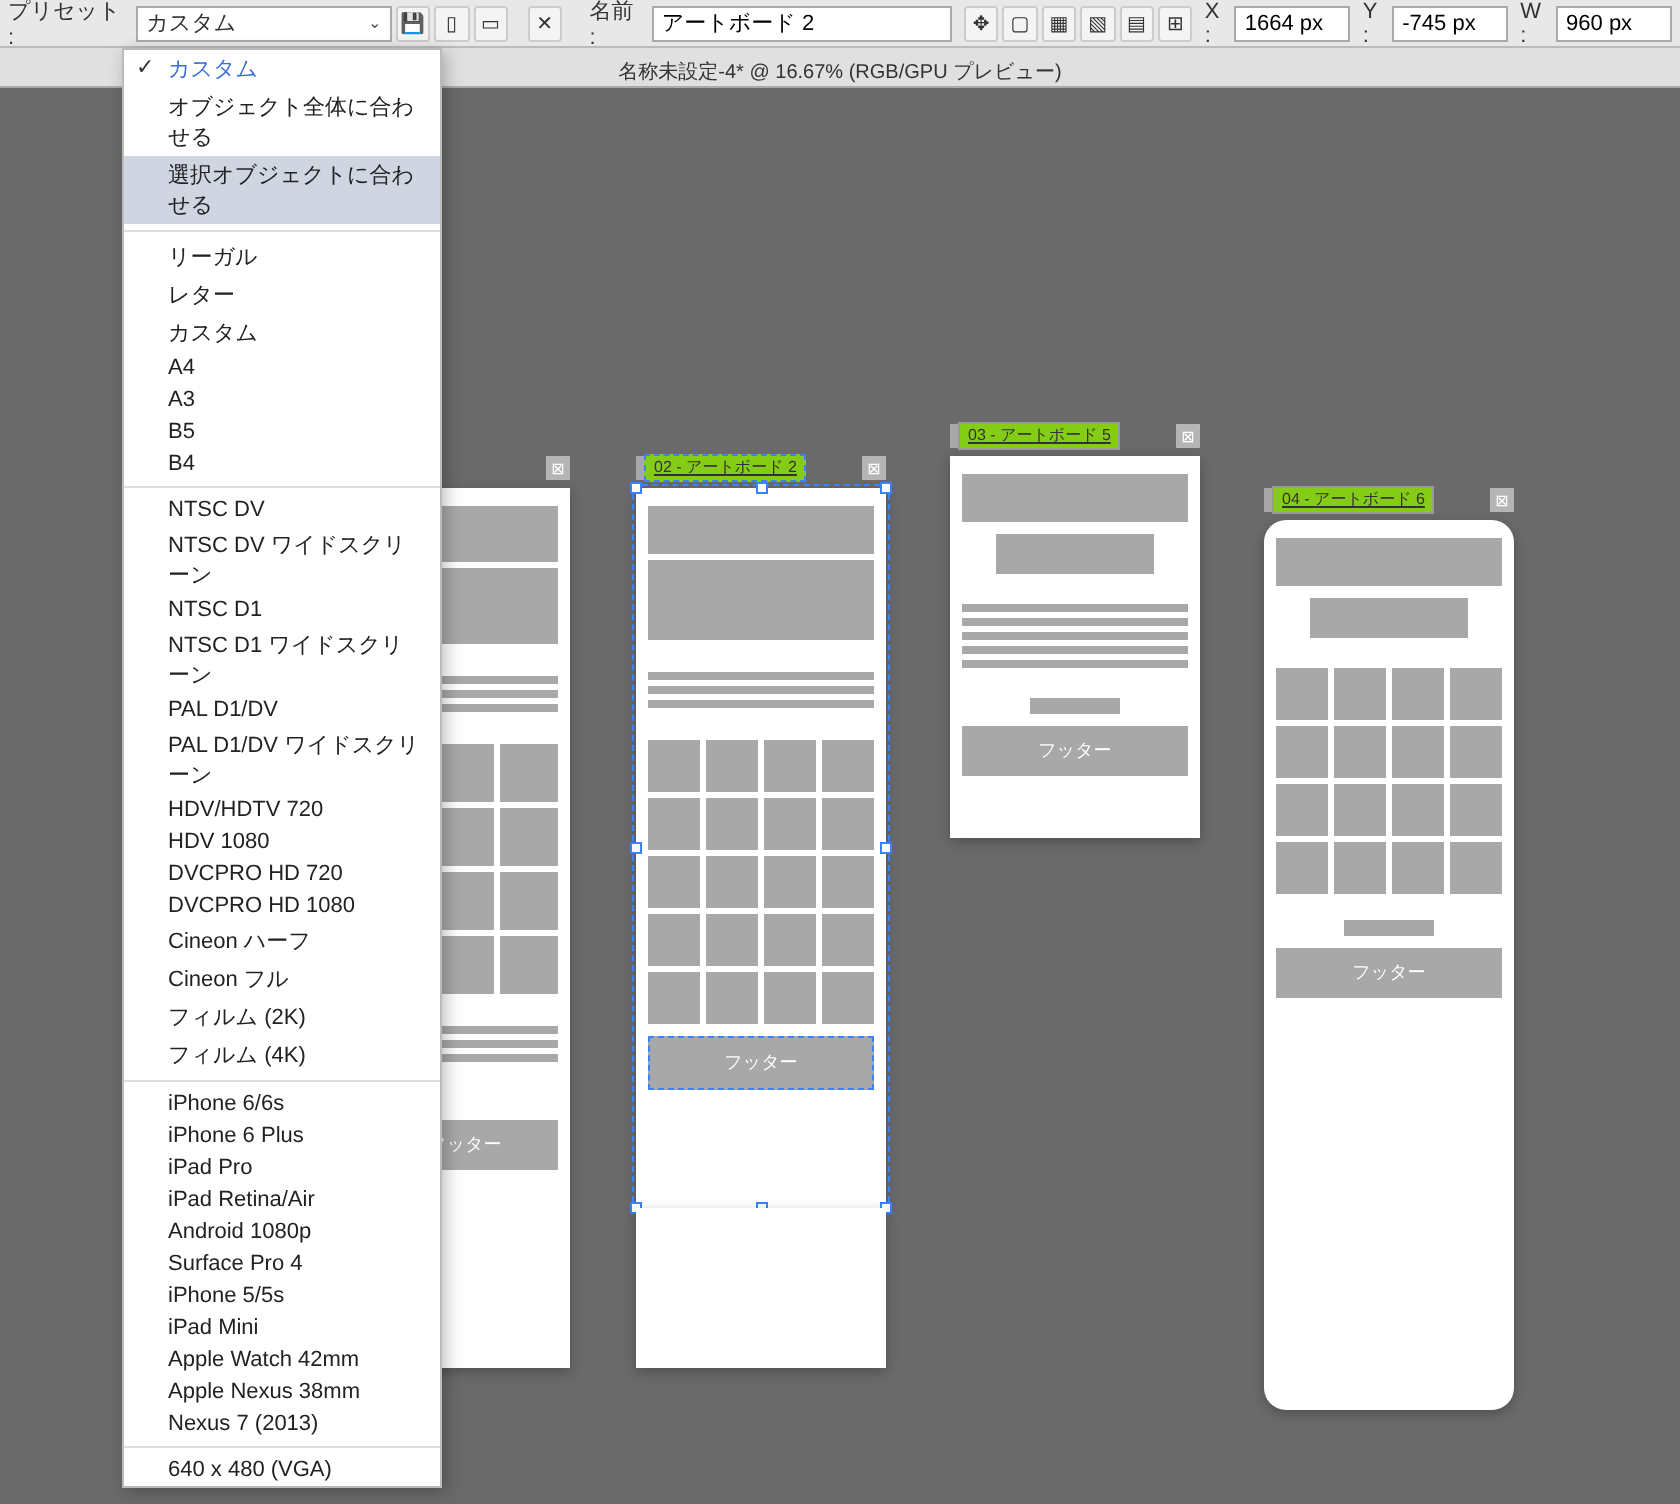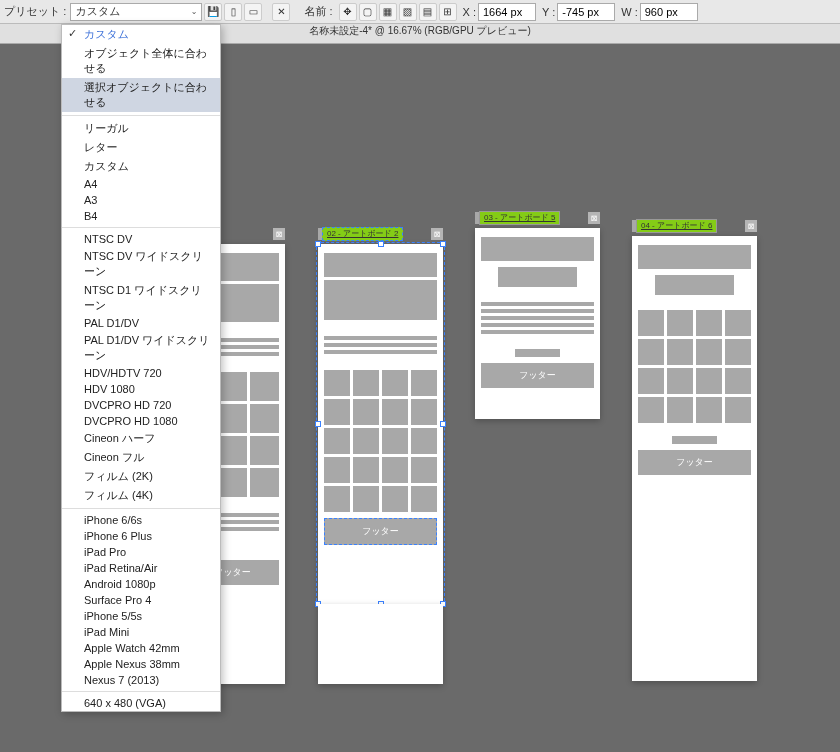--- a/index.html
+++ b/index.html
@@ -20,21 +20,21 @@
   width: 18px; height: 18px; display: flex; align-items: center; justify-content: center;
   margin-left: 2px; border: 1px solid #ccc; background: #f4f4f4; border-radius: 2px; font-size: 10px;
 }
 .tb-gap { width: 8px; }
 .name-input { width: 150px; height: 18px; border: 1px solid #aaa; background: #fff; padding: 0 4px; font-size: 11px; margin-left: 4px; }
 .coord-box { width: 58px; height: 18px; border: 1px solid #aaa; background: #fff; padding: 0 4px; font-size: 11px; margin-left: 2px; }
 .lbl-sm { margin-left: 6px; }
 
 .doc-tab {
   height: 20px; background: #e0e0e0; border-bottom: 1px solid #aaa;
-  display: flex; align-items: flex-start; justify-content: center; font-size: 10px; color: #333;
+  display: flex; align-items: flex-end; justify-content: center; font-size: 10px; color: #333;
 }
 
 .dropdown {
   position: absolute; top: 24px; left: 61px; width: 160px;
   background: #fff; border: 1px solid #bbb; box-shadow: 2px 2px 8px rgba(0,0,0,0.25);
   z-index: 100; font-size: 11px; color: #222;
 }
 .dropdown .item { padding: 2px 10px 2px 22px; position: relative; cursor: default; }
 .dropdown .item.selected::before { content: "✓"; position: absolute; left: 6px; color: #333; }
 .dropdown .item.highlight { background: #cfd6e2; }
@@ -77,20 +77,21 @@
     <span>カスタム</span>
     <span class="chev">⌄</span>
   </div>
   <div class="tb-icon">💾</div>
   <div class="tb-icon">▯</div>
   <div class="tb-icon">▭</div>
   <div class="tb-gap"></div>
   <div class="tb-icon">✕</div>
   <div class="tb-gap"></div>
   <span class="lbl-sm">名前 :</span>
+  <input class="name-input" value="アートボード 2" style="">
   <div class="tb-icon" style="margin-left:6px">✥</div>
   <div class="tb-icon">▢</div>
   <div class="tb-icon">▦</div>
   <div class="tb-icon">▧</div>
   <div class="tb-icon">▤</div>
   <div class="tb-icon">⊞</div>
   <span class="lbl-sm">X :</span>
   <input class="coord-box" value="1664 px" style="">
   <span class="lbl-sm">Y :</span>
   <input class="coord-box" value="-745 px" style="">
@@ -110,24 +111,26 @@
 <div class="dropdown" id="dropdown">
     <div class="item selected sel-color">カスタム</div>
     <div class="item">オブジェクト全体に合わせる</div>
     <div class="item highlight">選択オブジェクトに合わせる</div>
     <div class="sep"></div>
     <div class="item">リーガル</div>
     <div class="item">レター</div>
     <div class="item">カスタム</div>
     <div class="item">A4</div>
     <div class="item">A3</div>
+    <div class="item">B5</div>
     <div class="item">B4</div>
     <div class="sep"></div>
     <div class="item">NTSC DV</div>
     <div class="item">NTSC DV ワイドスクリーン</div>
+    <div class="item">NTSC D1</div>
     <div class="item">NTSC D1 ワイドスクリーン</div>
     <div class="item">PAL D1/DV</div>
     <div class="item">PAL D1/DV ワイドスクリーン</div>
     <div class="item">HDV/HDTV 720</div>
     <div class="item">HDV 1080</div>
     <div class="item">DVCPRO HD 720</div>
     <div class="item">DVCPRO HD 1080</div>
     <div class="item">Cineon ハーフ</div>
     <div class="item">Cineon フル</div>
     <div class="item">フィルム (2K)</div>
@@ -267,21 +270,21 @@
       <div class="block-wide" style="height:4px"></div>
       <div class="block-wide" style="height:4px"></div>
       <div class="block-wide" style="height:4px"></div>
       <div class="block-wide" style="height:4px"></div>
       <div style="height:8px"></div>
       <div class="block-wide" style="height:8px; width:40%; margin:4px auto"></div>
       <div class="footer-block">フッター</div>
     </div>
   </div>
 
-  <div class="artboard" style="left:632px; top:192px; width:125px; height:445px;">
+  <div class="artboard" style="left:632px; top:216px; width:125px; height:445px;border-radius:11px;">
     <div class="ab-tab">
         <span class="ab-tab-left"></span>
         <span class="ab-tab-label">04 - アートボード 6</span>
       </div>
     <div class="ab-tab-close">⊠</div>
     <div class="ab-inner">
       <div class="block-wide" style="height:24px"></div>
       <div class="block-wide" style="height:20px; width:70%; margin:6px auto"></div>
       <div style="height:6px"></div>
       <div class="block-row">

